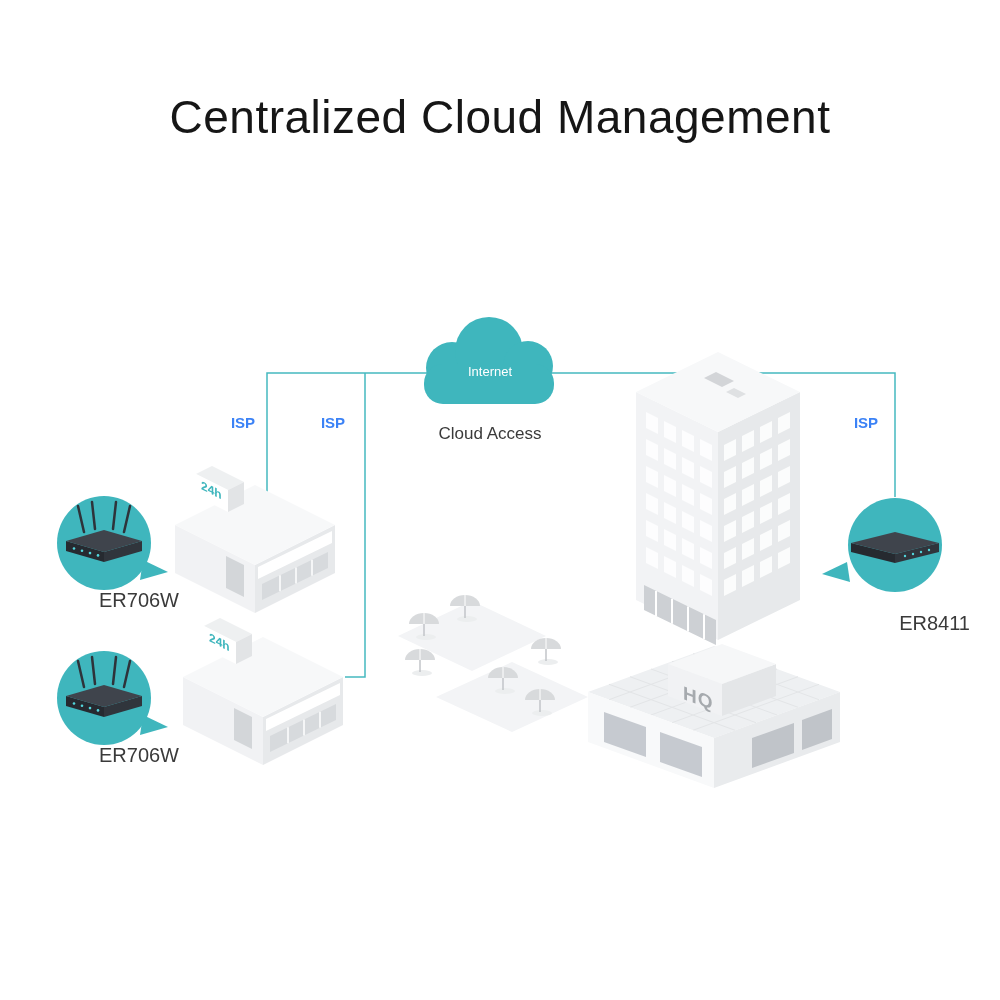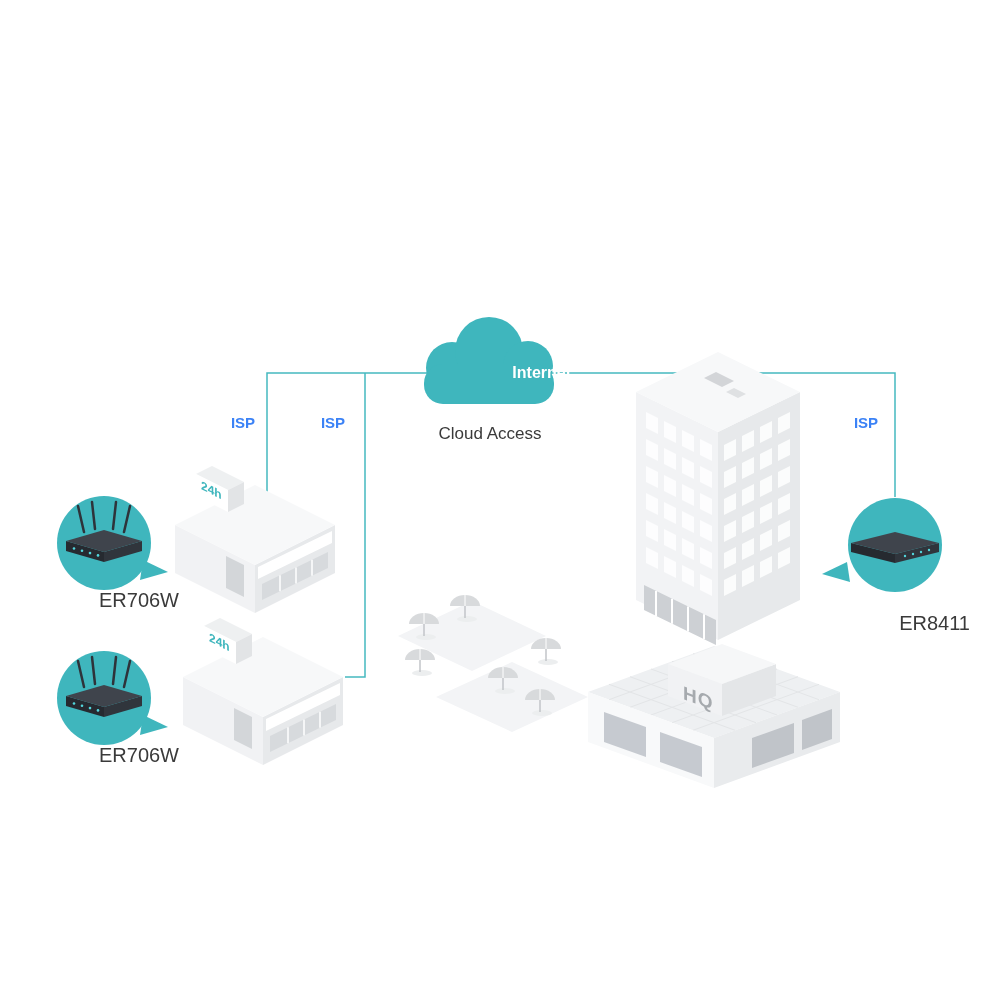--- a/index.html
+++ b/index.html
@@ -6,22 +6,22 @@
   .canvas{
     position:relative;width:1000px;height:1000px;background:#ffffff;
     font-family:"Liberation Sans",sans-serif;overflow:hidden;
   }
   .illustration{position:absolute;left:0;top:0;width:1000px;height:1000px;}
   .page-title{
     position:absolute;left:0;top:90px;width:1000px;text-align:center;
     font-size:46px;font-weight:500;color:#161616;letter-spacing:.5px;
   }
   .cloud-label{
-    position:absolute;left:409px;top:364px;width:162px;text-align:right;
-    font-size:16px;font-weight:700;color:#ffffff;
+    position:absolute;left:409px;top:364px;width:162px;text-align:center;
+    font-size:13px;font-weight:400;color:#ffffff;
   }
   .cloud-sublabel{
     position:absolute;left:404px;top:424px;width:172px;text-align:center;
     font-size:17px;color:#3a3a3a;
   }
   .isp{
     position:absolute;width:60px;text-align:center;
     font-size:15px;font-weight:600;color:#3b82f6;
   }
   .isp-1{left:213px;top:414px;}
@@ -227,20 +227,21 @@
         <polygon points="895,554 939,543 939,552 895,563" fill="#30353c"></polygon>
         <polygon points="851,543 895,532 939,543 895,554" fill="#3f444c"></polygon>
         <circle cx="905" cy="556" r="1.2" fill="#52d6dc"></circle>
         <circle cx="913" cy="554" r="1.2" fill="#52d6dc"></circle>
         <circle cx="921" cy="552" r="1.2" fill="#52d6dc"></circle>
         <circle cx="929" cy="550" r="1.2" fill="#52d6dc"></circle>
       </g>
     </g>
   </svg>
 
+  <div class="page-title">Centralized Cloud Management</div>
 
   <div class="cloud-label">Internet</div>
   <div class="cloud-sublabel">Cloud Access</div>
 
   <div class="isp isp-1">ISP</div>
   <div class="isp isp-2">ISP</div>
   <div class="isp isp-3">ISP</div>
 
   <div class="device-label dev-1">ER706W</div>
   <div class="device-label dev-2">ER706W</div>

